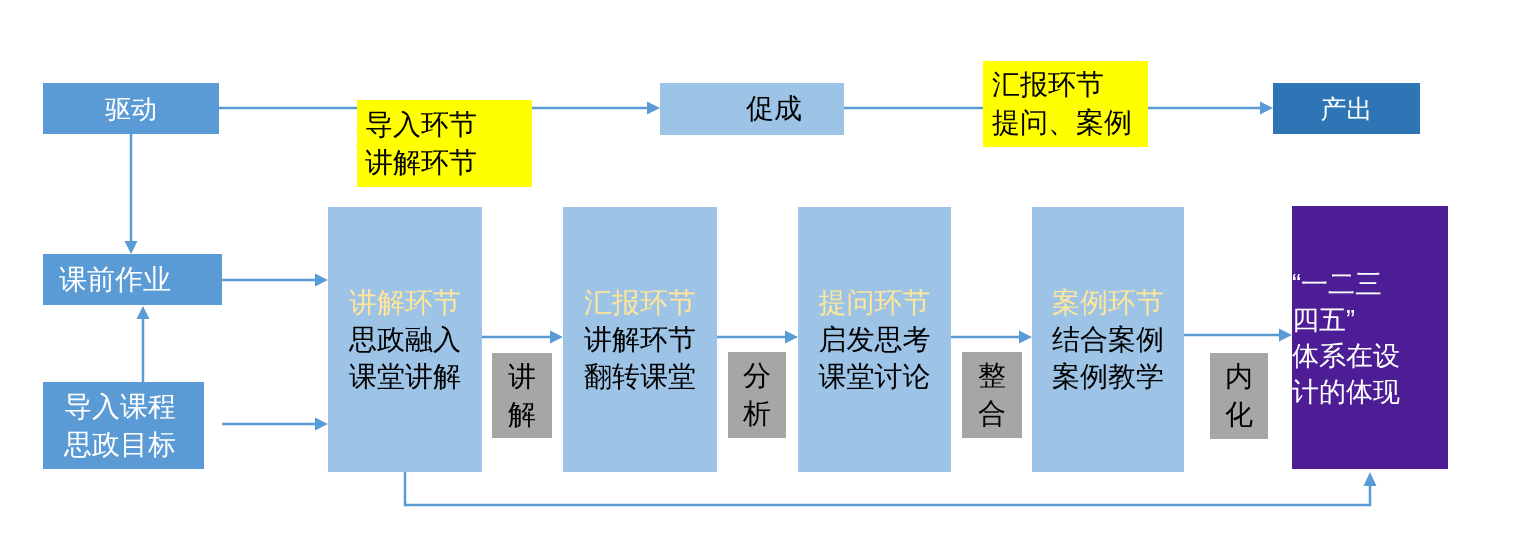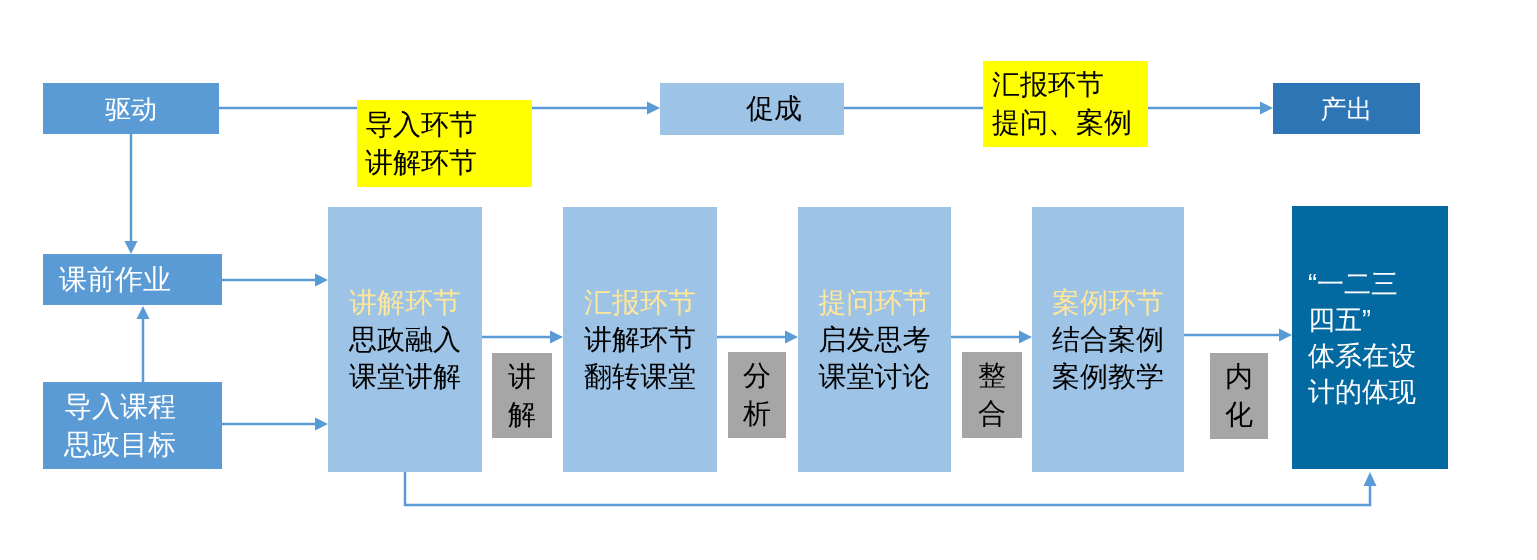--- a/index.html
+++ b/index.html
@@ -16,21 +16,21 @@
   .darkblue-box{background:#2E75B6;color:#ffffff;}
   .yellow-box{background:#FFFF00;color:#000000;}
   .center{align-items:center;text-align:center;}
   .leftpad{padding-left:16px;text-align:left;}
   .fs26{font-size:26px;line-height:34px;}
   .fs28{font-size:28px;line-height:38px;}
   .stage{position:absolute;top:207px;height:265px;background:#9DC3E6;display:flex;flex-direction:column;justify-content:center;align-items:center;text-align:center;}
   .stage .stage-heading{font-size:28px;line-height:37px;color:#FFE699;}
   .stage .stage-line{font-size:28px;line-height:37px;color:#000000;}
   .gray-conn{position:absolute;display:flex;flex-direction:column;justify-content:center;align-items:center;background:#A6A6A6;color:#000000;font-size:28px;line-height:38px;}
-  .result{position:absolute;left:1292px;top:206px;width:156px;height:263px;background:#0369a1;color:#ffffff;display:flex;flex-direction:column;justify-content:center;padding-left:16px;box-sizing:border-box;}
+  .result{position:absolute;left:1292px;top:206px;width:156px;height:263px;background:#4c1d95;color:#ffffff;display:flex;flex-direction:column;justify-content:center;padding-left:0;box-sizing:border-box;}
   .result div{font-size:27px;line-height:36px;}
   #arrow-layer{position:absolute;left:0;top:0;width:1537px;height:560px;pointer-events:none;}
   #arrow-layer line, #arrow-layer polyline{stroke:#5B9BD5;stroke-width:2.5;fill:none;}
   #arrow-layer polygon{fill:#5B9BD5;stroke:none;}
 </style>
 </head>
 <body>
 
 <div id="canvas">
 
@@ -106,21 +106,21 @@
   </div>
 
   <div class="box darkblue-box center fs26" style="left:1273px;top:83px;width:147px;height:51px;">
     <span>产出</span>
   </div>
 
   <div class="box blue-box fs28 leftpad" style="left:43px;top:254px;width:179px;height:51px;">
     <span>课前作业</span>
   </div>
 
-  <div class="box blue-box fs28 leftpad" style="left:43px;top:382px;width:179px;height:87px;padding-left:21px;">
+  <div class="box blue-box fs28 leftpad" style="left:43px;top:382px;width:161px;height:87px;padding-left:21px;">
     <div>导入课程</div>
     <div>思政目标</div>
   </div>
 
   <div class="stage" style="left:328px;width:154px;">
     <div class="stage-heading">讲解环节</div>
     <div class="stage-line">思政融入</div>
     <div class="stage-line">课堂讲解</div>
   </div>
 

